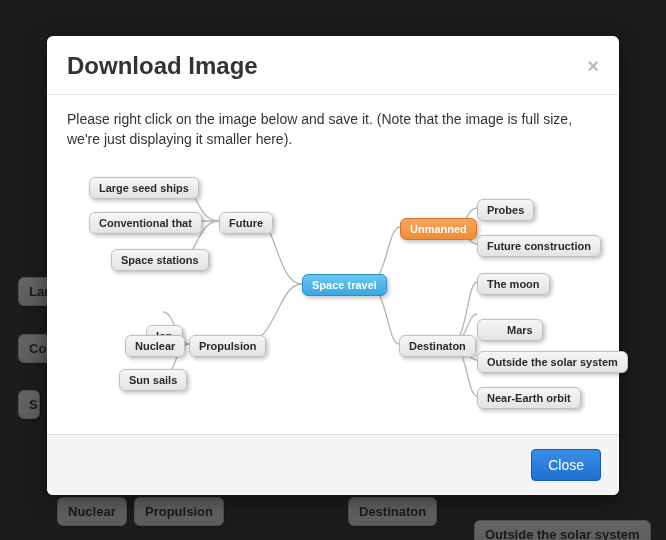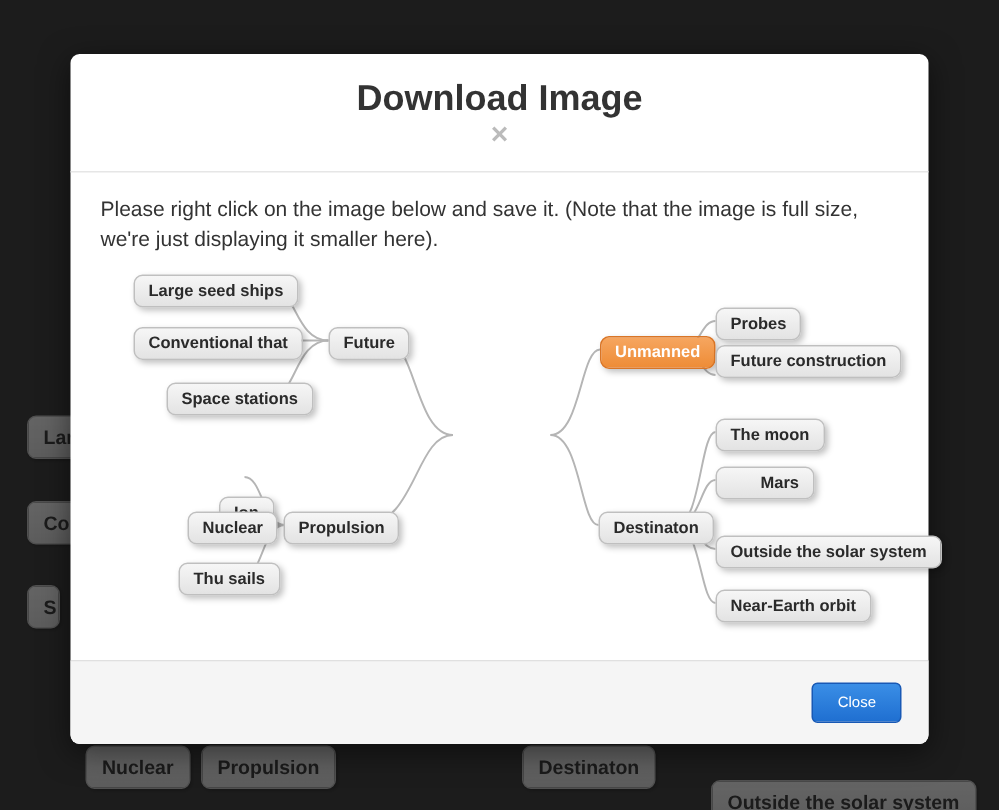--- a/index.html
+++ b/index.html
@@ -28,26 +28,26 @@
     left: 47px; top: 36px;
     width: 572px;
     background: #fff;
     border-radius: 6px;
     box-shadow: 0 5px 20px rgba(0,0,0,.5);
     display: flex; flex-direction: column;
   }
   .modal-header {
     padding: 16px 20px 14px;
     border-bottom: 1px solid #e6e6e6;
-    display: flex; align-items: center; justify-content: space-between; flex-direction: column;
+    display: flex; align-items: center; justify-content: space-between;
   }
   .modal-title { font-size: 24px; font-weight: 600; color: #333; }
   .close-x { font-size: 20px; color: #bbb; font-weight: 700; cursor: pointer; line-height: 1; }
   .modal-body { padding: 14px 20px 20px; }
-  .instruction { font-size: 14px; color: #333; line-height: 1.45; }
+  .instruction { font-size: 14px; color: #333; line-height: 1.45; margin-bottom: 14px; }
 
   .map-wrap { position: relative; width: 532px; height: 250px; }
   .map-wrap svg { position: absolute; inset:0; width:100%; height:100%; }
   .node {
     position: absolute;
     background: linear-gradient(#f6f6f6,#e3e3e3);
     border: 1px solid #bfbfbf;
     border-radius: 6px;
     padding: 4px 9px;
     font-size: 11px;
@@ -63,21 +63,21 @@
     background: #f5f5f5;
     border-top: 1px solid #e0e0e0;
     padding: 14px 18px;
     display: flex; justify-content: flex-end;
     border-radius: 0 0 6px 6px;
   }
   .btn-primary {
     background: linear-gradient(#3a8ee6,#1f6fd1);
     border: 1px solid #1859b5;
     color: #fff;
-    font-size: 10px;
+    font-size: 14px;
     padding: 7px 16px;
     border-radius: 4px;
     cursor: pointer;
   }
 </style>
 </head>
 <body>
 
 <div class="bg-map">
   <div class="bg-node" style="left:18px; top:277px;">Lar</div>
@@ -120,38 +120,39 @@
           <path d="M386 63 C400 63 400 44 410 44"></path>
           <path d="M386 63 C400 63 400 80 410 80"></path>
 
           <path d="M384 180 C400 180 400 118 410 118"></path>
           <path d="M384 180 C400 180 400 150 410 150"></path>
           <path d="M384 180 C400 180 400 196 410 196"></path>
           <path d="M384 180 C400 180 400 232 410 232"></path>
         </g>
       </svg>
 
+      <div class="node center" style="left:235px; top:110px;">Space travel</div>
 
       <div class="node" style="left:152px; top:48px;">Future</div>
       <div class="node" style="left:22px;  top:13px;">Large seed ships</div>
       <div class="node" style="left:22px;  top:48px;">Conventional that</div>
       <div class="node" style="left:44px;  top:85px;">Space stations</div>
 
       <div class="node" style="left:122px; top:171px;">Propulsion</div>
       <div class="node" style="left:79px;  top:139px;margin-top:22px;">Ion</div>
       <div class="node" style="left:58px;  top:171px;">Nuclear</div>
-      <div class="node" style="left:52px;  top:205px;">Thu sails</div>
+      <div class="node" style="left:52px;  top:205px;">Sun sails</div>
 
       <div class="node orange" style="left:333px; top:54px;">Unmanned</div>
       <div class="node" style="left:410px; top:35px;">Probes</div>
-      <div class="node" style="left:410px; top:60px;">Future construction</div>
+      <div class="node" style="left:410px; top:71px;">Future construction</div>
 
       <div class="node" style="left:332px; top:171px;">Destinaton</div>
       <div class="node" style="left:410px; top:109px;">The moon</div>
-      <div class="node" style="left:410px; top:141px;padding-left:29px;">Mars</div>
+      <div class="node" style="left:410px; top:155px;padding-left:29px;">Mars</div>
       <div class="node" style="left:410px; top:187px;">Outside the solar system</div>
       <div class="node" style="left:410px; top:223px;">Near-Earth orbit</div>
     </div>
   </div>
   <div class="modal-footer">
     <button class="btn-primary">Close</button>
   </div>
 </div>
 
 </body></html>

